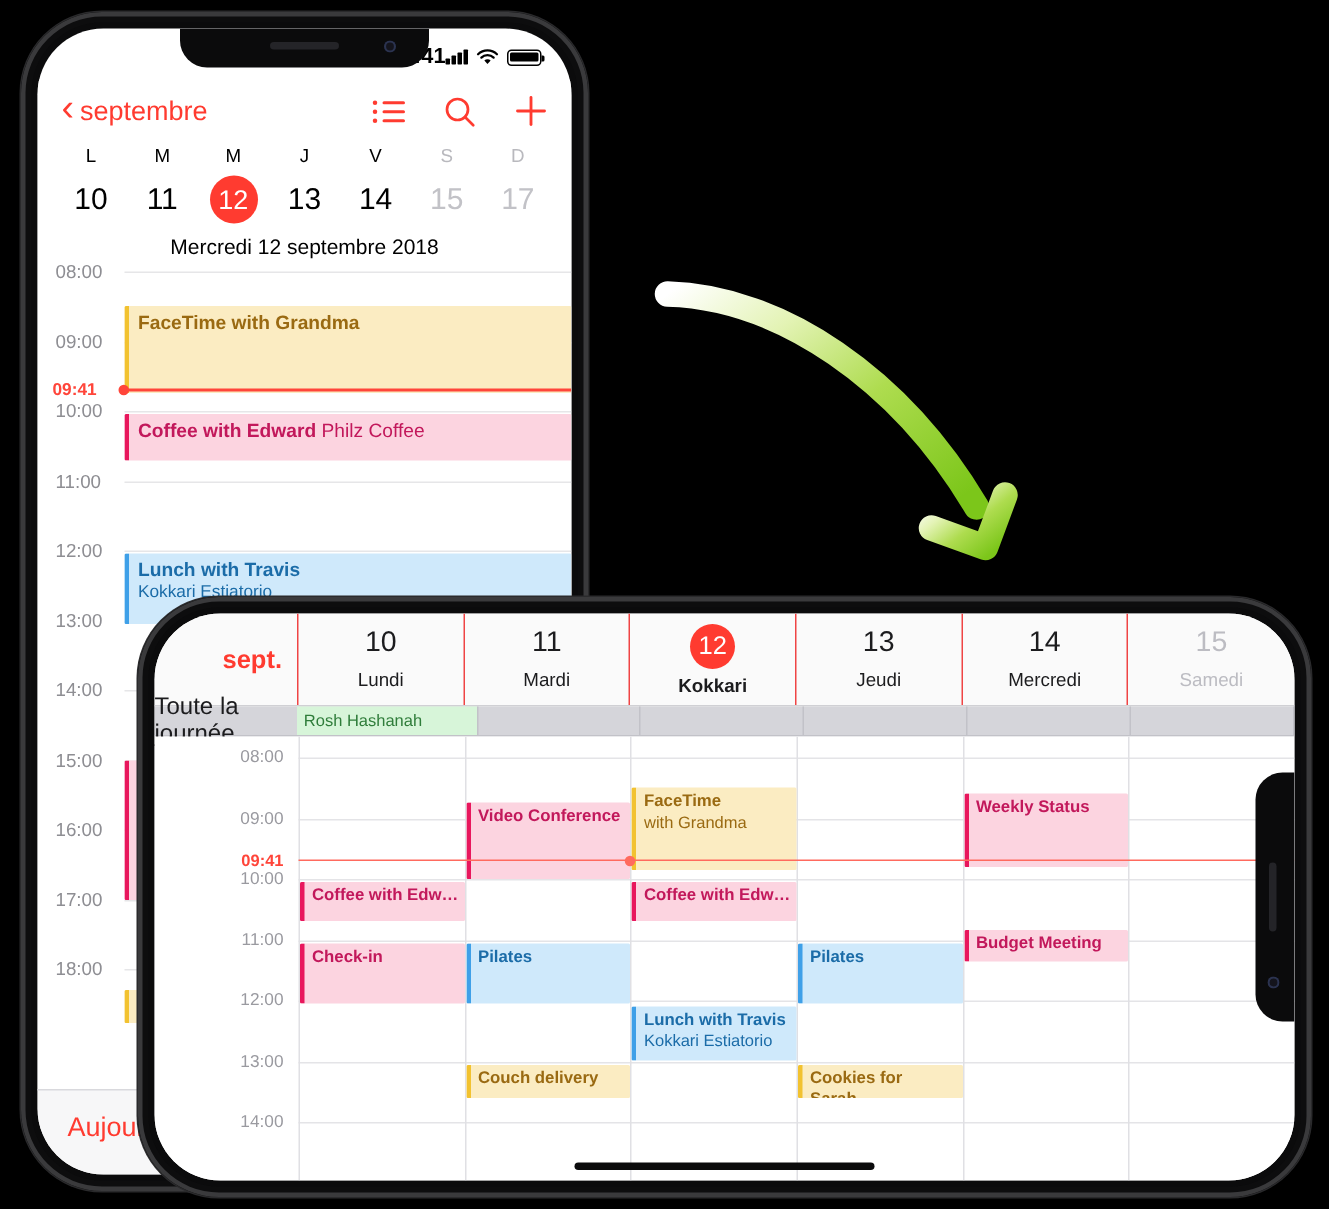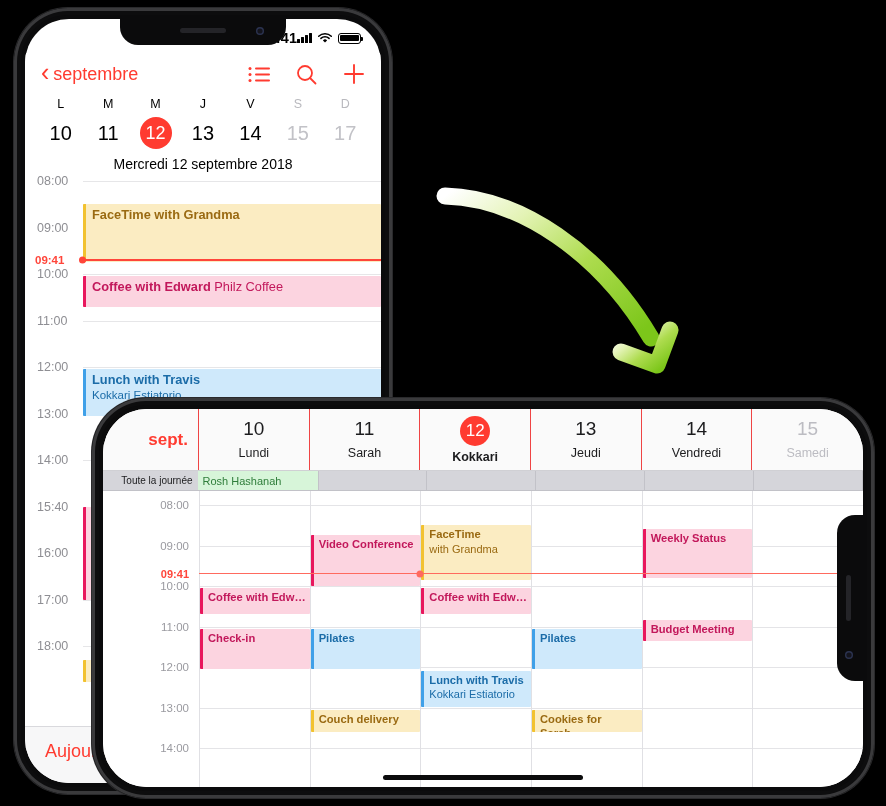--- a/index.html
+++ b/index.html
@@ -106,21 +106,21 @@
   .lh-num{font-size:19px;color:#1c1c1e;line-height:1;margin-bottom:8px;}
   .lh-num.dim{color:#bcbcc2;}
   .lh-num.sel{color:#fff;background:#ff3b30;width:30px;height:30px;border-radius:50%;
      display:flex;align-items:center;justify-content:center;font-size:17px;margin-bottom:4px;}
   .lh-day{font-size:12.5px;color:#1c1c1e;}
   .lh-day.dim{color:#bcbcc2;}
   .lh-day.bold{font-weight:bold;}
 
   .allday{position:absolute;top:62px;left:0;right:0;height:20px;background:#d5d5da;
      display:flex;border-bottom:1px solid #c2c2c8;box-sizing:border-box;}
-  .ad-lab{width:96px;font-size:10px;color:#1c1c1e;display:flex;align-items:center;
+  .ad-lab{width:96px;font-size:16px;color:#1c1c1e;display:flex;align-items:center;
      justify-content:flex-end;padding-right:5px;box-sizing:border-box;}
   .ad-cell{border-right:1px solid #c2c2c8;box-sizing:border-box;position:relative;}
   .ad-ev{position:absolute;inset:0;background:#d7f5d9;color:#2f7d3a;font-size:11px;
      display:flex;align-items:center;padding-left:5px;box-sizing:border-box;font-weight:500;}
 
   .lgrid{position:absolute;top:82px;left:0;right:0;bottom:0;background:#fff;overflow:hidden;}
   .lg-tline{position:absolute;left:96px;right:0;height:1px;background:#e4e4e7;}
   .lg-tlab{position:absolute;left:0;width:86px;text-align:right;font-size:11.5px;
      color:#9a9aa0;transform:translateY(-50%);}
   .lg-vline{position:absolute;top:0;bottom:0;width:1px;background:#e0e0e4;}
@@ -240,21 +240,21 @@
         <div class="hlab" style="top: 103px;">10:00</div>
         <div class="hrow" style="top: 149.5px; left: 58px;"></div>
         <div class="hlab" style="top: 149.5px;">11:00</div>
         <div class="hrow" style="top: 196px; left: 58px;"></div>
         <div class="hlab" style="top: 196px;">12:00</div>
         <div class="hrow" style="top: 242.5px; left: 58px;"></div>
         <div class="hlab" style="top: 242.5px;">13:00</div>
         <div class="hrow" style="top: 289px; left: 58px;"></div>
         <div class="hlab" style="top: 289px;">14:00</div>
         <div class="hrow" style="top: 335.5px; left: 58px;"></div>
-        <div class="hlab" style="top: 335.5px;">15:40</div>
+        <div class="hlab" style="top: 335.5px;">15:00</div>
         <div class="hrow" style="top: 382px; left: 58px;"></div>
         <div class="hlab" style="top: 382px;">16:00</div>
         <div class="hrow" style="top: 428.5px; left: 58px;"></div>
         <div class="hlab" style="top: 428.5px;">17:00</div>
         <div class="hrow" style="top: 475px; left: 58px;"></div>
         <div class="hlab" style="top: 475px;">18:00</div>
         <div class="pev" style="top: 33.25px; height: 58.125px; left: 58px; right: 0px; background: rgb(251, 236, 194);">
           <div class="bar" style="background:#f2c230"></div>
           <div class="tx" style="color:#9a6a12">FaceTime with Grandma</div>
         </div>
@@ -303,33 +303,33 @@
     <div class="lhead" id="l-head">
         <div class="lhcell lh-month">
           <span>sept.</span>
         </div>
         <div class="lhcell" style="width: 110.667px;">
           <div class="lh-num">10</div>
           <div class="lh-day">Lundi</div>
         </div>
         <div class="lhcell" style="width: 110.667px;">
           <div class="lh-num">11</div>
-          <div class="lh-day">Sarah</div>
+          <div class="lh-day">Mardi</div>
         </div>
         <div class="lhcell" style="width: 110.667px;">
           <div class="lh-num sel">12</div>
           <div class="lh-day bold">Kokkari</div>
         </div>
         <div class="lhcell" style="width: 110.667px;">
           <div class="lh-num">13</div>
           <div class="lh-day">Jeudi</div>
         </div>
         <div class="lhcell" style="width: 110.667px;">
           <div class="lh-num">14</div>
-          <div class="lh-day">Vendredi</div>
+          <div class="lh-day">Mercredi</div>
         </div>
         <div class="lhcell" style="width: 110.667px;">
           <div class="lh-num dim">15</div>
           <div class="lh-day dim">Samedi</div>
         </div>
       </div>
     <div class="allday" id="l-allday">
         <div class="ad-lab">Toute la journée</div>
         <div class="ad-cell" style="width: 123px;">
           <div class="ad-ev">Rosh Hashanah</div>

